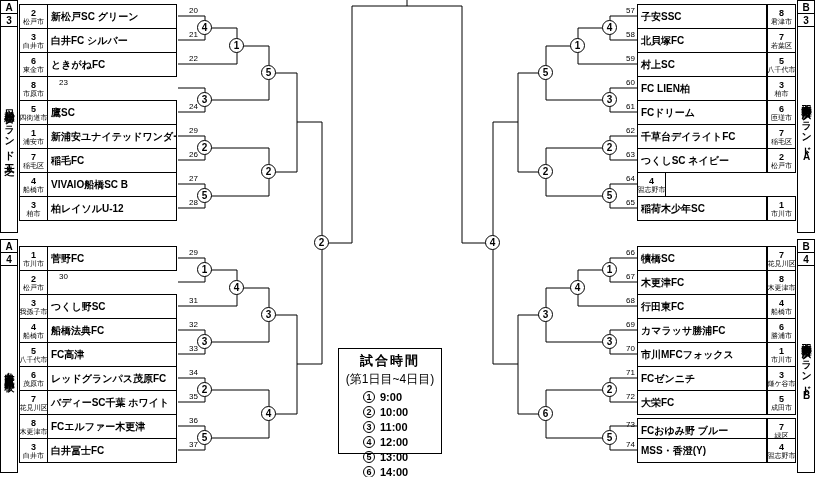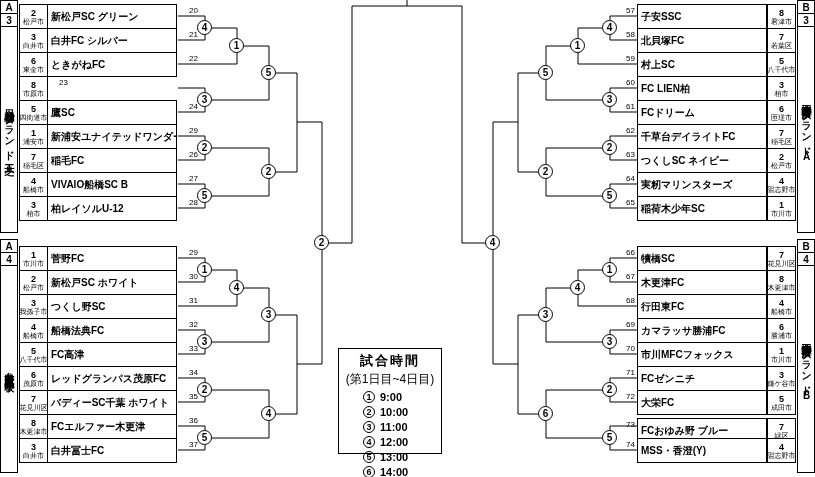--- a/index.html
+++ b/index.html
@@ -132,21 +132,20 @@
           <span class="city">市川市</span>
         </div>
         <div class="namecell">菅野FC</div>
         <span class="no nol">29</span>
       </div>
     <div class="trow" style="top:24px">
         <div class="seedcell">
           <span class="seed">2</span>
           <span class="city">松戸市</span>
         </div>
-        <div class="namecell">新松戸SC ホワイト</div>
         <span class="no nol">30</span>
       </div>
     <div class="trow" style="top:48px">
         <div class="seedcell">
           <span class="seed">3</span>
           <span class="city">我孫子市</span>
         </div>
         <div class="namecell">つくし野SC</div>
         <span class="no nol">31</span>
       </div>
@@ -252,21 +251,20 @@
     <div class="trow" style="top:144px">
         <span class="no nor">63</span>
         <div class="namecell">つくしSC ネイビー</div>
         <div class="seedcell">
           <span class="seed">2</span>
           <span class="city">松戸市</span>
         </div>
       </div>
     <div class="trow" style="top:168px">
         <span class="no nor">64</span>
-        <div class="namecell">実籾マリンスターズ</div>
         <div class="seedcell">
           <span class="seed">4</span>
           <span class="city">習志野市</span>
         </div>
       </div>
     <div class="trow" style="top:192px">
         <span class="no nor">65</span>
         <div class="namecell">稲荷木少年SC</div>
         <div class="seedcell">
           <span class="seed">1</span>

